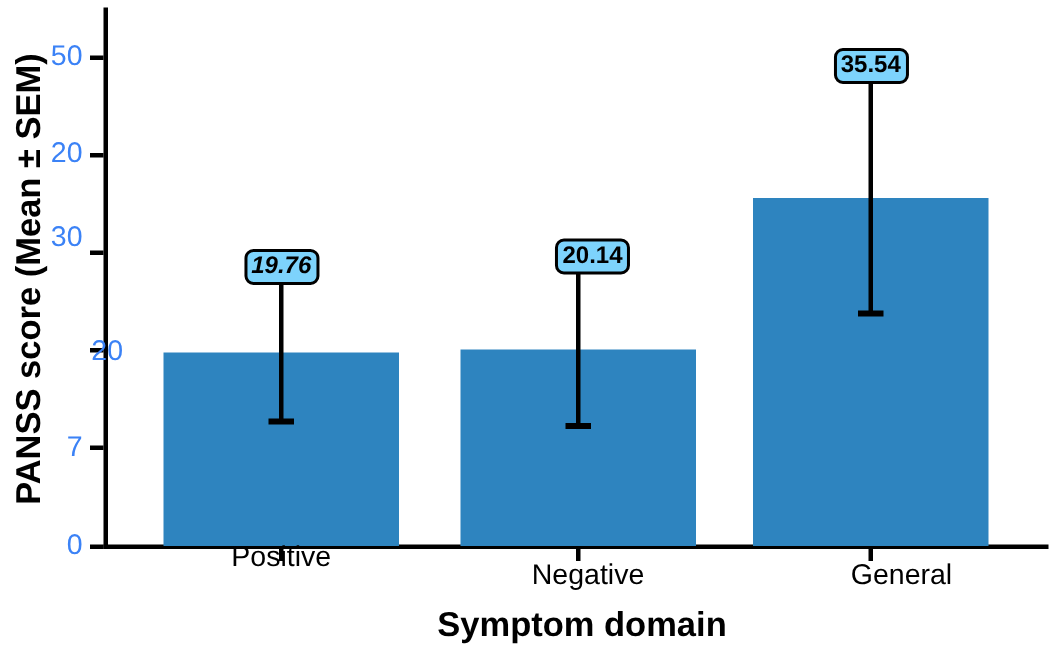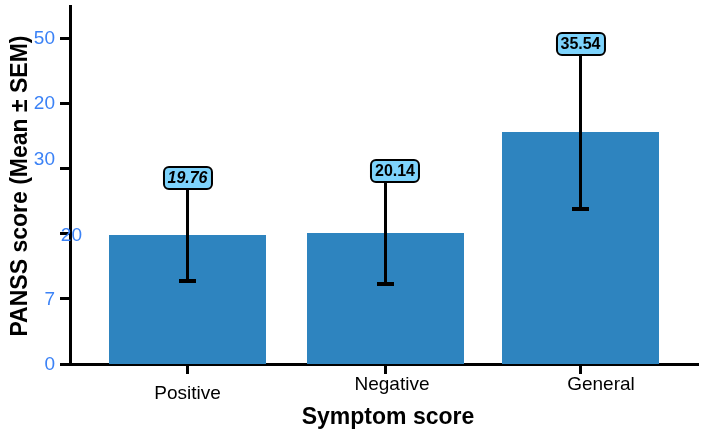--- a/index.html
+++ b/index.html
@@ -56,30 +56,30 @@
       <div class="ytick-label" style="left: 0px; top: 93.2px; width: 55px;">20</div>
       <div class="ytick" style="left: 60px; top: 36.5px;"></div>
       <div class="ytick-label" style="left: 0px; top: 28px; width: 55px;">50</div>
     </div>
   <div id="plot">
       <div class="bar" style="left: 109px; top: 235.165px; width: 157px; height: 128.835px; background: rgb(46, 132, 191);"></div>
       <div class="errline" style="left: 186px; top: 188.873px; height: 92.584px; background: rgb(0, 0, 0); z-index: 2;"></div>
       <div class="errcap" style="left: 179px; top: 279.457px; background: rgb(0, 0, 0); z-index: 2;"></div>
       <div class="valbox" style="left: 187.5px; top: 189.873px; font-style: italic;">19.76</div>
       <div class="xtick" style="left: 186px; top: 366px;"></div>
-      <div class="xcat" style="left: 187.5px; top: 383px;">Positive</div>
+      <div class="xcat" style="left: 187.5px; top: 362px;">Positive</div>
       <div class="bar" style="left: 307px; top: 232.687px; width: 157px; height: 131.313px; background: rgb(46, 132, 191);"></div>
       <div class="errline" style="left: 384px; top: 181.831px; height: 101.712px; background: rgb(0, 0, 0); z-index: 2;"></div>
       <div class="errcap" style="left: 377px; top: 281.543px; background: rgb(0, 0, 0); z-index: 2;"></div>
       <div class="valbox" style="left: 395px; top: 182.831px;">20.14</div>
       <div class="xtick" style="left: 384px; top: 366px;"></div>
       <div class="xcat" style="left: 392px; top: 374px;">Negative</div>
       <div class="bar" style="left: 502px; top: 132.279px; width: 157px; height: 231.721px; background: rgb(46, 132, 191);"></div>
       <div class="errline" style="left: 579px; top: 55.3432px; height: 153.872px; background: rgb(0, 0, 0); z-index: 2;"></div>
       <div class="errcap" style="left: 572px; top: 207.215px; background: rgb(0, 0, 0); z-index: 2;"></div>
       <div class="valbox" style="left: 580.5px; top: 56.3432px;">35.54</div>
       <div class="xtick" style="left: 579px; top: 366px;"></div>
       <div class="xcat" style="left: 601px; top: 374px;">General</div>
     </div>
 
   <div class="ytitle" style="left:19px;top:186px;">PANSS score (Mean ± SEM)</div>
-  <div class="xtitle" style="left:388px;top:403px;">Symptom score</div>
+  <div class="xtitle" style="left:388px;top:403px;">Symptom domain</div>
 </div>
 
 </body></html>

